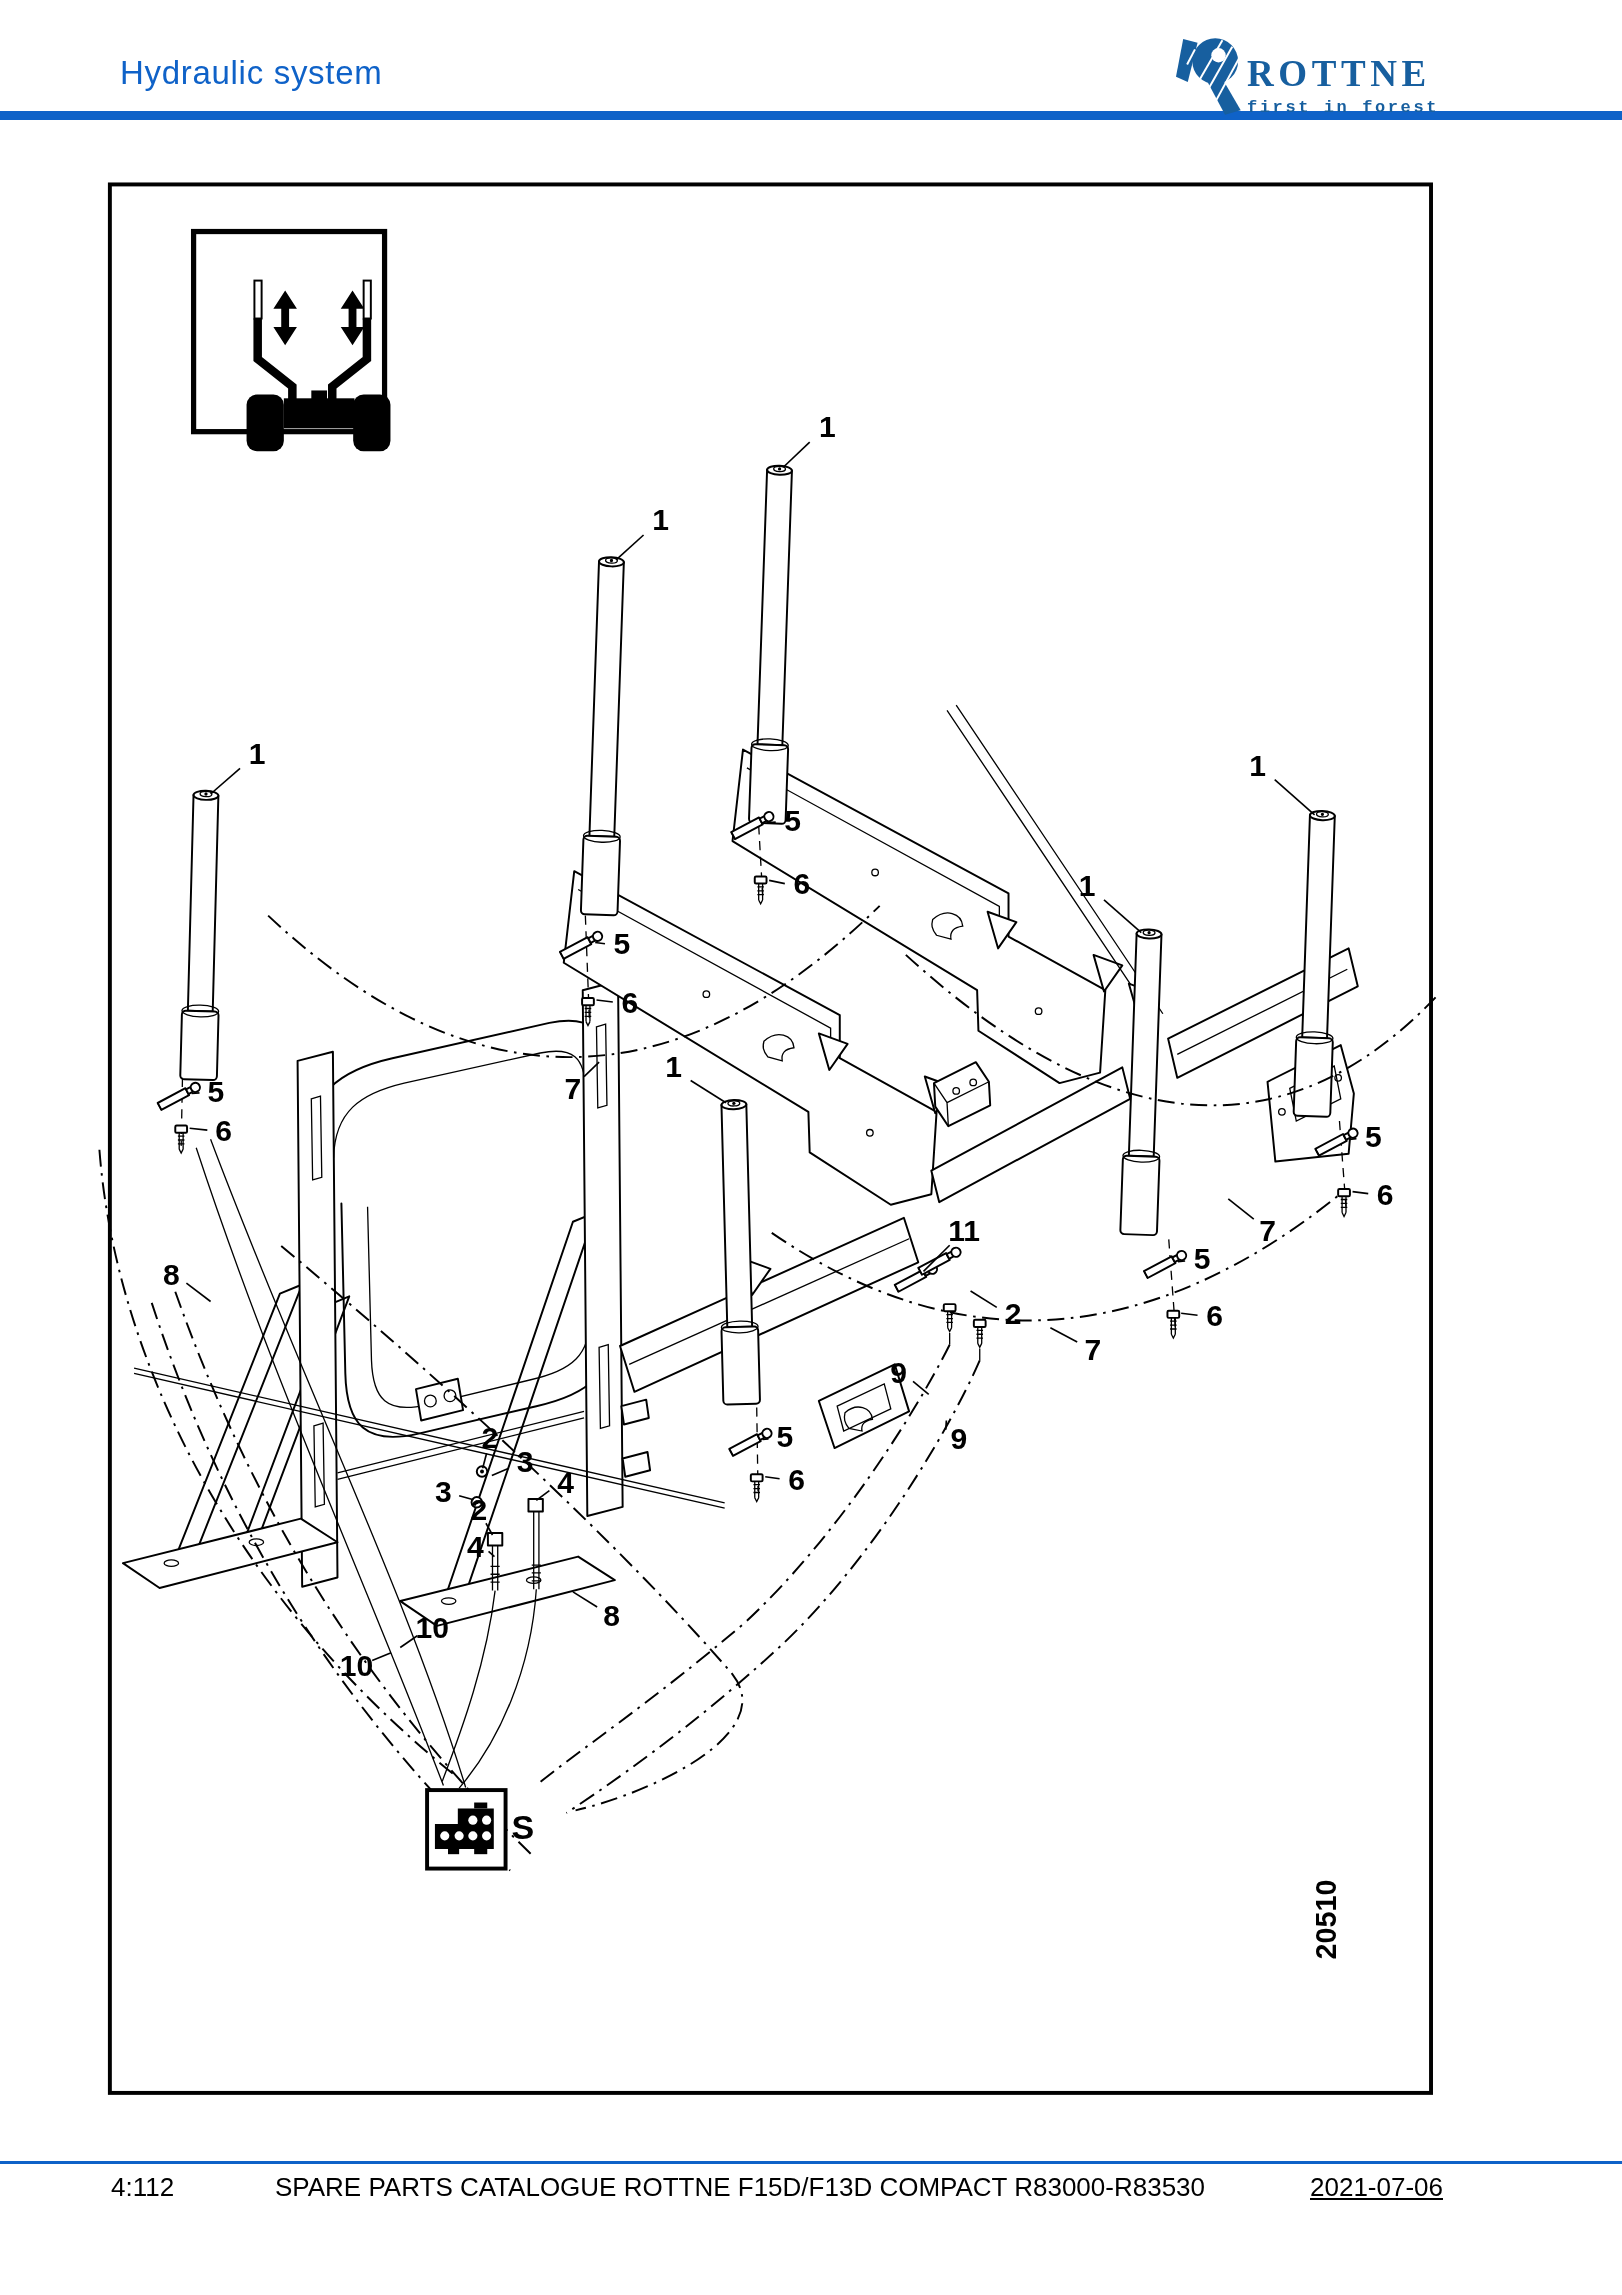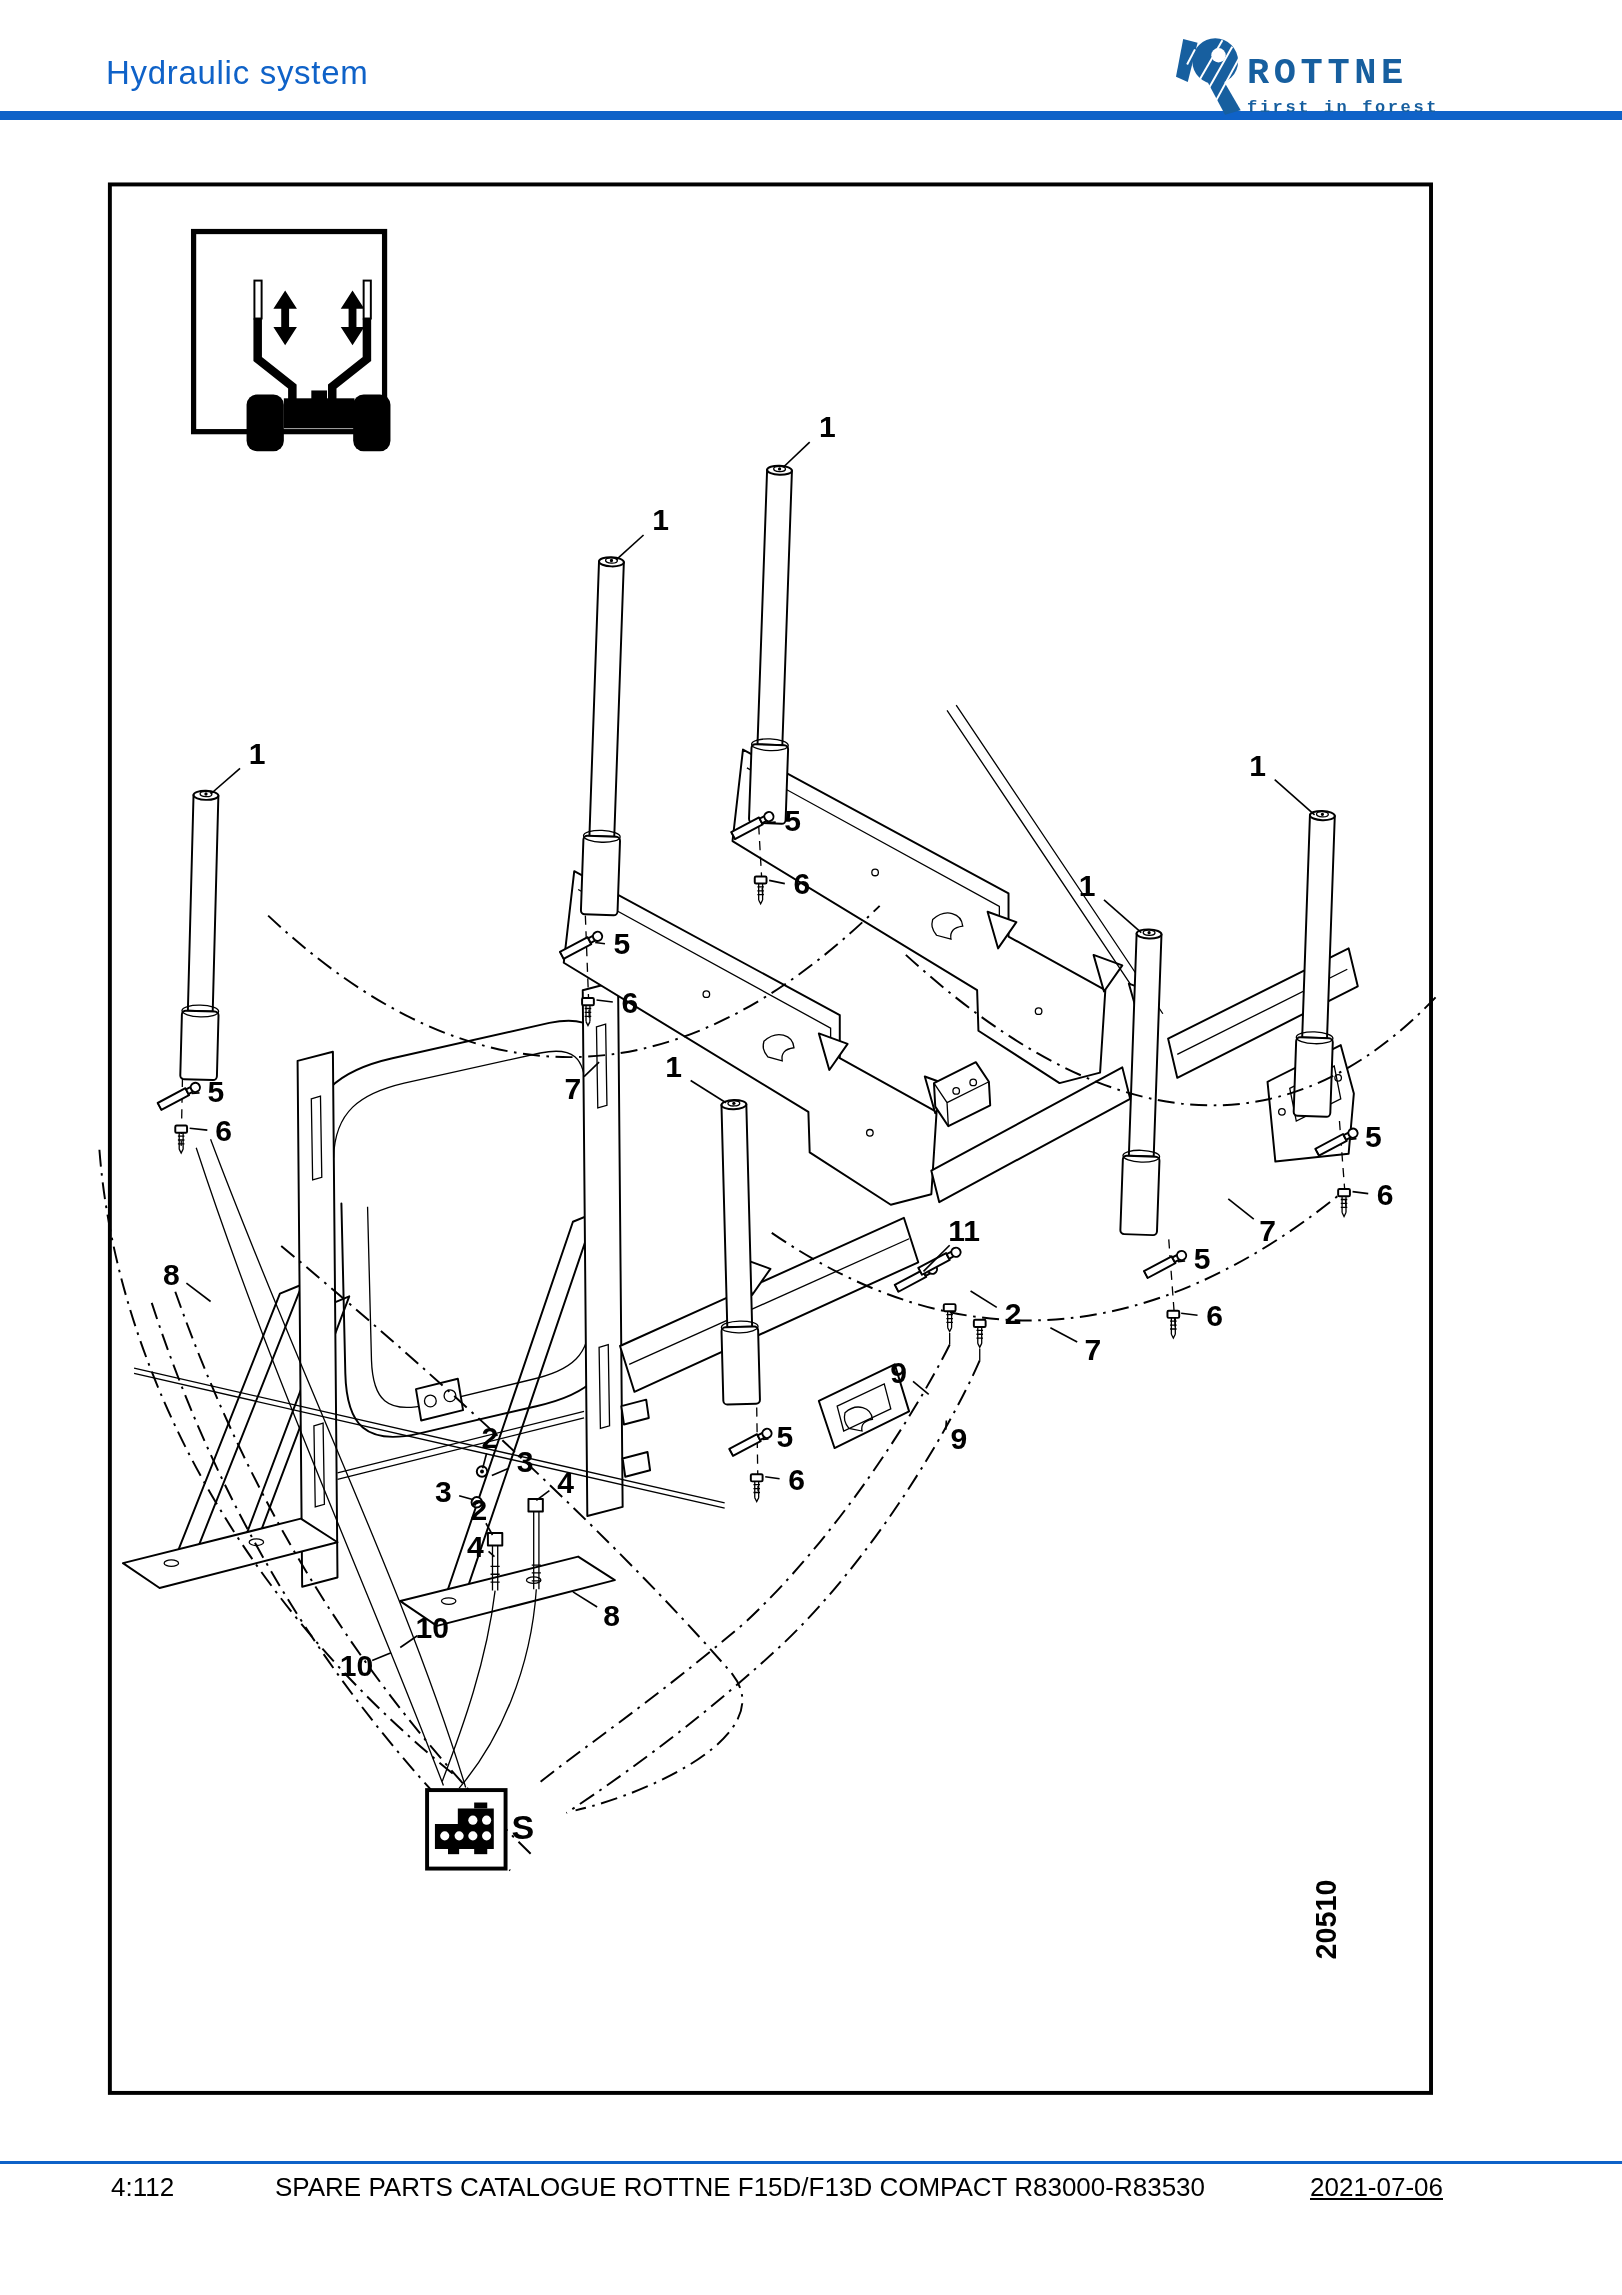--- a/index.html
+++ b/index.html
@@ -1,23 +1,23 @@
 <!DOCTYPE html>
 <html style="--accent: #0F62C8; --logo: #175F9F;font-size:10.5px"><head>
 <meta charset="utf-8">
 <style>
   :root{ --accent:#0F62C8; --logo:#175F9F; --line:#000; }
   *{margin:0;padding:0;box-sizing:border-box;}
   html,body{width:1622px;height:2295px;background:#fff;font-family:"Liberation Sans",sans-serif;overflow:hidden;position:relative;}
   .abs{position:absolute;}
   
-  #page-title{left:106px;top:54px;font-size:33px;color:var(--accent);letter-spacing:0.7px;}
+  #page-title{left:120px;top:54px;font-size:33px;color:var(--accent);letter-spacing:0.7px;}
   #header-rule{left:0;top:111px;width:1622px;height:9.2px;background:var(--accent);}
   #logo{left:1174px;top:35px;width:366px;height:85px;}
-  #logo-word{position:absolute;left:73px;top:17px;font-size:37px;font-weight:bold;letter-spacing:4.6px;color:var(--logo);font-family:Liberation Mono, monospace;}
+  #logo-word{position:absolute;left:73px;top:17px;font-size:37px;font-weight:bold;letter-spacing:4.6px;color:var(--logo);font-family:Liberation Serif, serif;}
   #logo-tagline{position:absolute;left:73px;top:63px;width:275px;font-family:"Liberation Mono",monospace;font-weight:bold;font-size:17px;letter-spacing:2.6px;color:var(--logo);}
   
   #footer-rule{left:0;top:2161px;width:1622px;height:3.3px;background:var(--accent);}
   .footer-text{top:2172px;font-size:26px;color:#000;white-space:nowrap;}
   #footer-page{left:111px;text-align:center;}
   #footer-cat{left:275px;}
   #footer-date{left:1310px;text-decoration:underline;}
   
   #art{left:0;top:0;width:1622px;height:2295px;}
   svg text.callout{font:bold 46px "Liberation Sans",sans-serif;fill:#000;}

